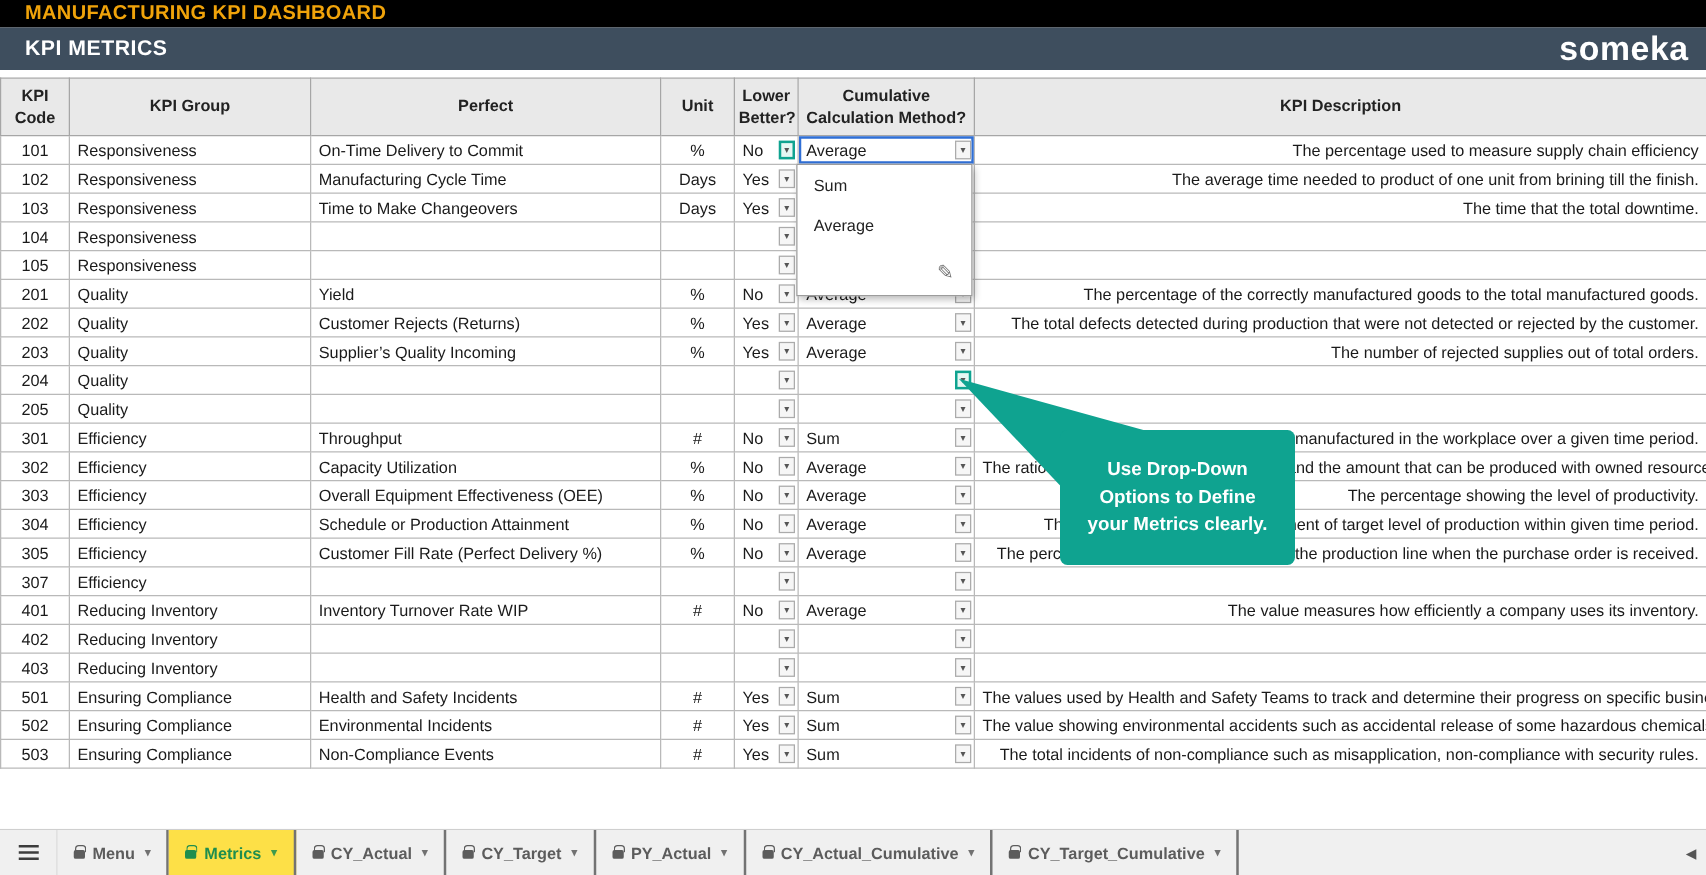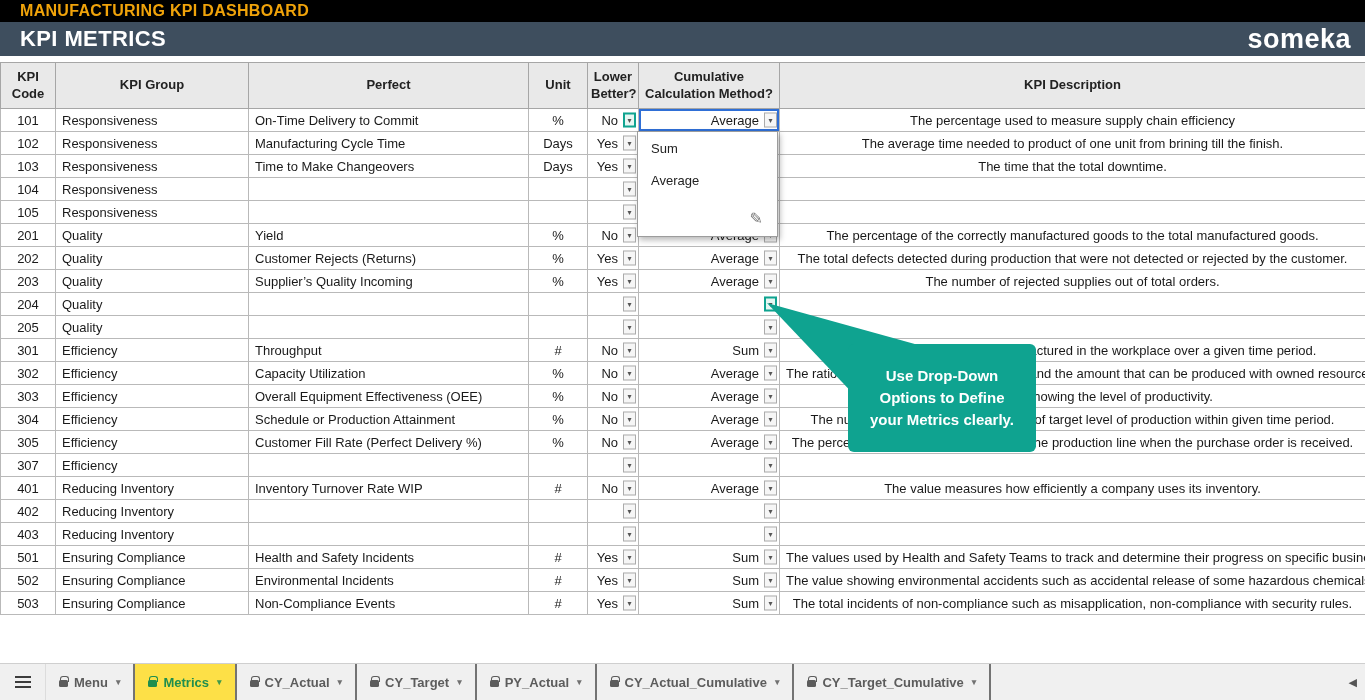--- a/index.html
+++ b/index.html
@@ -5,33 +5,33 @@
   *{margin:0;padding:0;box-sizing:border-box}
   html,body{width:1365px;height:700px;overflow:hidden}
   body{font-family:"Liberation Sans",sans-serif;background:#fff}
 
   
   .titlebar{height:22px;background:#000;display:flex;align-items:center;padding-left:20px}
   .titlebar .apptitle{color:var(--title);font-weight:bold;font-size:16px;letter-spacing:.3px}
 
   
   .topheader{height:34px;background:var(--headerBg);display:flex;align-items:center;justify-content:space-between;padding:0 14px 0 20px}
-  .topheader .ptitle{color:#fff;font-weight:bold;font-size:22px;letter-spacing:.4px}
+  .topheader .ptitle{color:#fff;font-weight:bold;font-size:17px;letter-spacing:.4px}
   .topheader .brand{color:#ffffff;font-weight:bold;font-size:27px;letter-spacing:.5px}
 
   
   .sheet{position:relative;height:607px;overflow:hidden;background:#fff}
   table{border-collapse:collapse;table-layout:fixed;width:1365px;margin-top:6px}
   th,td{border:1px solid #b9b9b9;font-size:13px;overflow:hidden;white-space:nowrap;height:23px;padding:0 6px;color:#1a1a1a}
   thead th{background:#e9e9e9;font-weight:bold;text-align:center;white-space:normal;height:46px;line-height:1.25;color:#222;border-color:#a6a6a6;padding:0 3px}
   td.c-code{text-align:center}
   td.c-unit{text-align:center}
-  td.c-lower,td.c-method{text-align:right;position:relative;padding-right:20px}
+  td.c-lower,td.c-method{text-align:left;position:relative;padding-right:20px}
   td.c-method.sel{box-shadow:inset 0 0 0 2px var(--selBlue)}
-  td.c-desc{text-align:center}
+  td.c-desc{text-align:right}
 
   .dd-arrow{position:absolute;right:2px;top:50%;transform:translateY(-50%);width:13px;height:15px;
     border:1px solid #ababab;background:#f6f6f6;color:#555;font-size:8px;line-height:1;
     display:flex;align-items:center;justify-content:center}
   .dd-arrow.hl{border:2px solid var(--accent);background:#e6f7f3}
 
   
   .dd-panel{position:absolute;left:637px;top:75px;width:141px;height:106px;background:#fff;
     border:1px solid #9c9c9c;box-shadow:2px 3px 6px rgba(0,0,0,.28);z-index:5}
   .dd-option{height:32px;display:flex;align-items:center;padding-left:13px;font-size:13px;color:#222}

